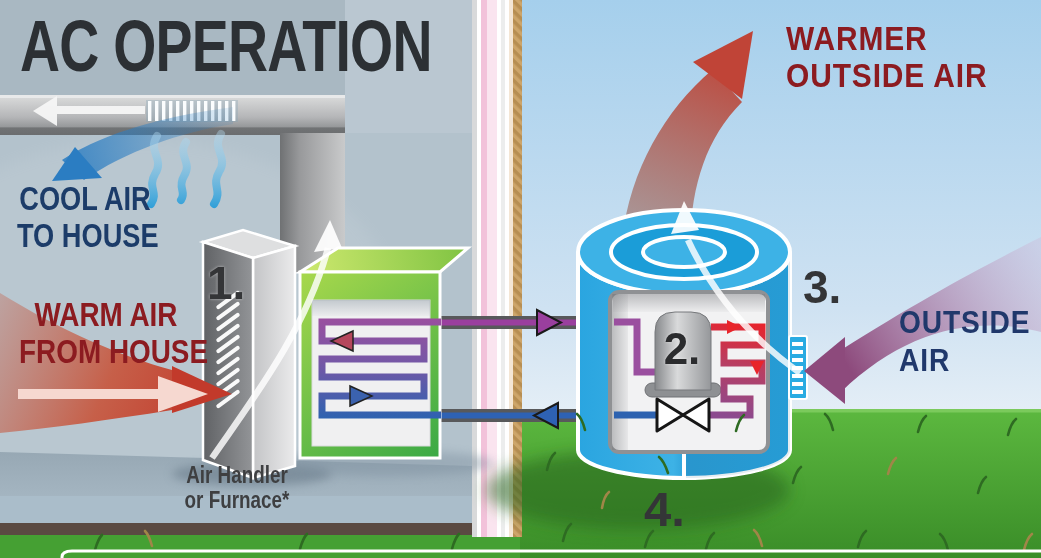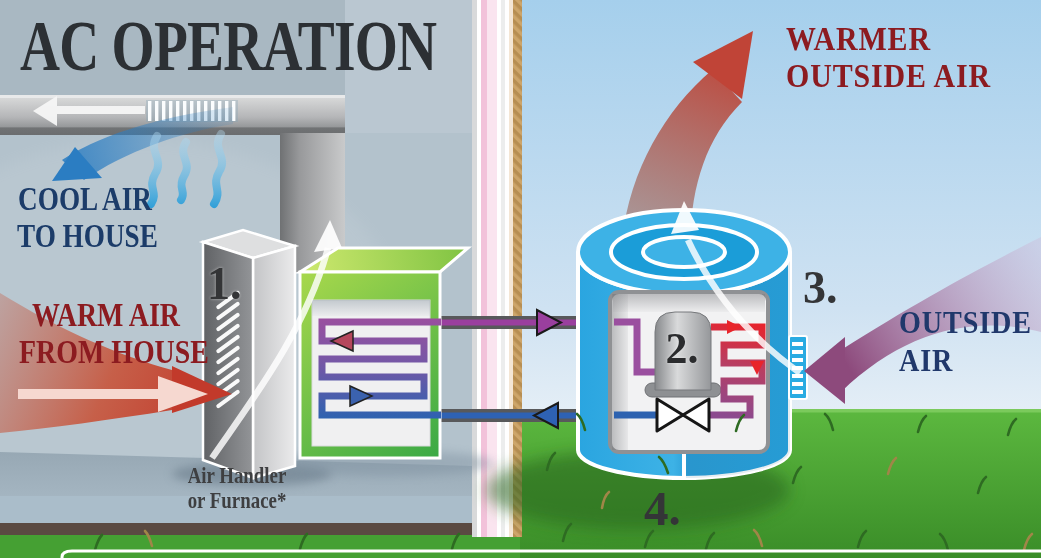--- a/index.html
+++ b/index.html
@@ -1,17 +1,17 @@
 <!DOCTYPE html>
 <html><head>
 <meta charset="utf-8">
 <style>
   html,body{margin:0;padding:0;background:#ffffff;}
   .stage{position:relative;width:1041px;height:558px;overflow:hidden;
-         font-family:Liberation Serif, serif; background:#86efac;}
+         font-family:Liberation Sans, sans-serif; background:#86efac;}
   .stage svg{position:absolute;left:0;top:0;}
   .t{position:absolute;font-weight:bold;line-height:1.12;white-space:nowrap;}
   .cond{transform-origin:0 0;}
   .title{left:20px;top:6px;font-size:72px;color:#2c3034;transform:scaleX(.77);letter-spacing:-1px;}
   .coolair{left:0px;top:180px;width:170px;font-size:34px;line-height:37px;color:#1c3c69;
            transform:scaleX(.80);transform-origin:center top;text-align:center;}
   .warmair{left:0px;top:296px;width:212px;font-size:34px;line-height:37px;color:#8c1b20;
            transform:scaleX(.82);transform-origin:center top;text-align:center;}
   .warmer{left:786px;top:20px;font-size:34px;line-height:37px;color:#8c1b20;
           transform:scaleX(.88);letter-spacing:1px;}

